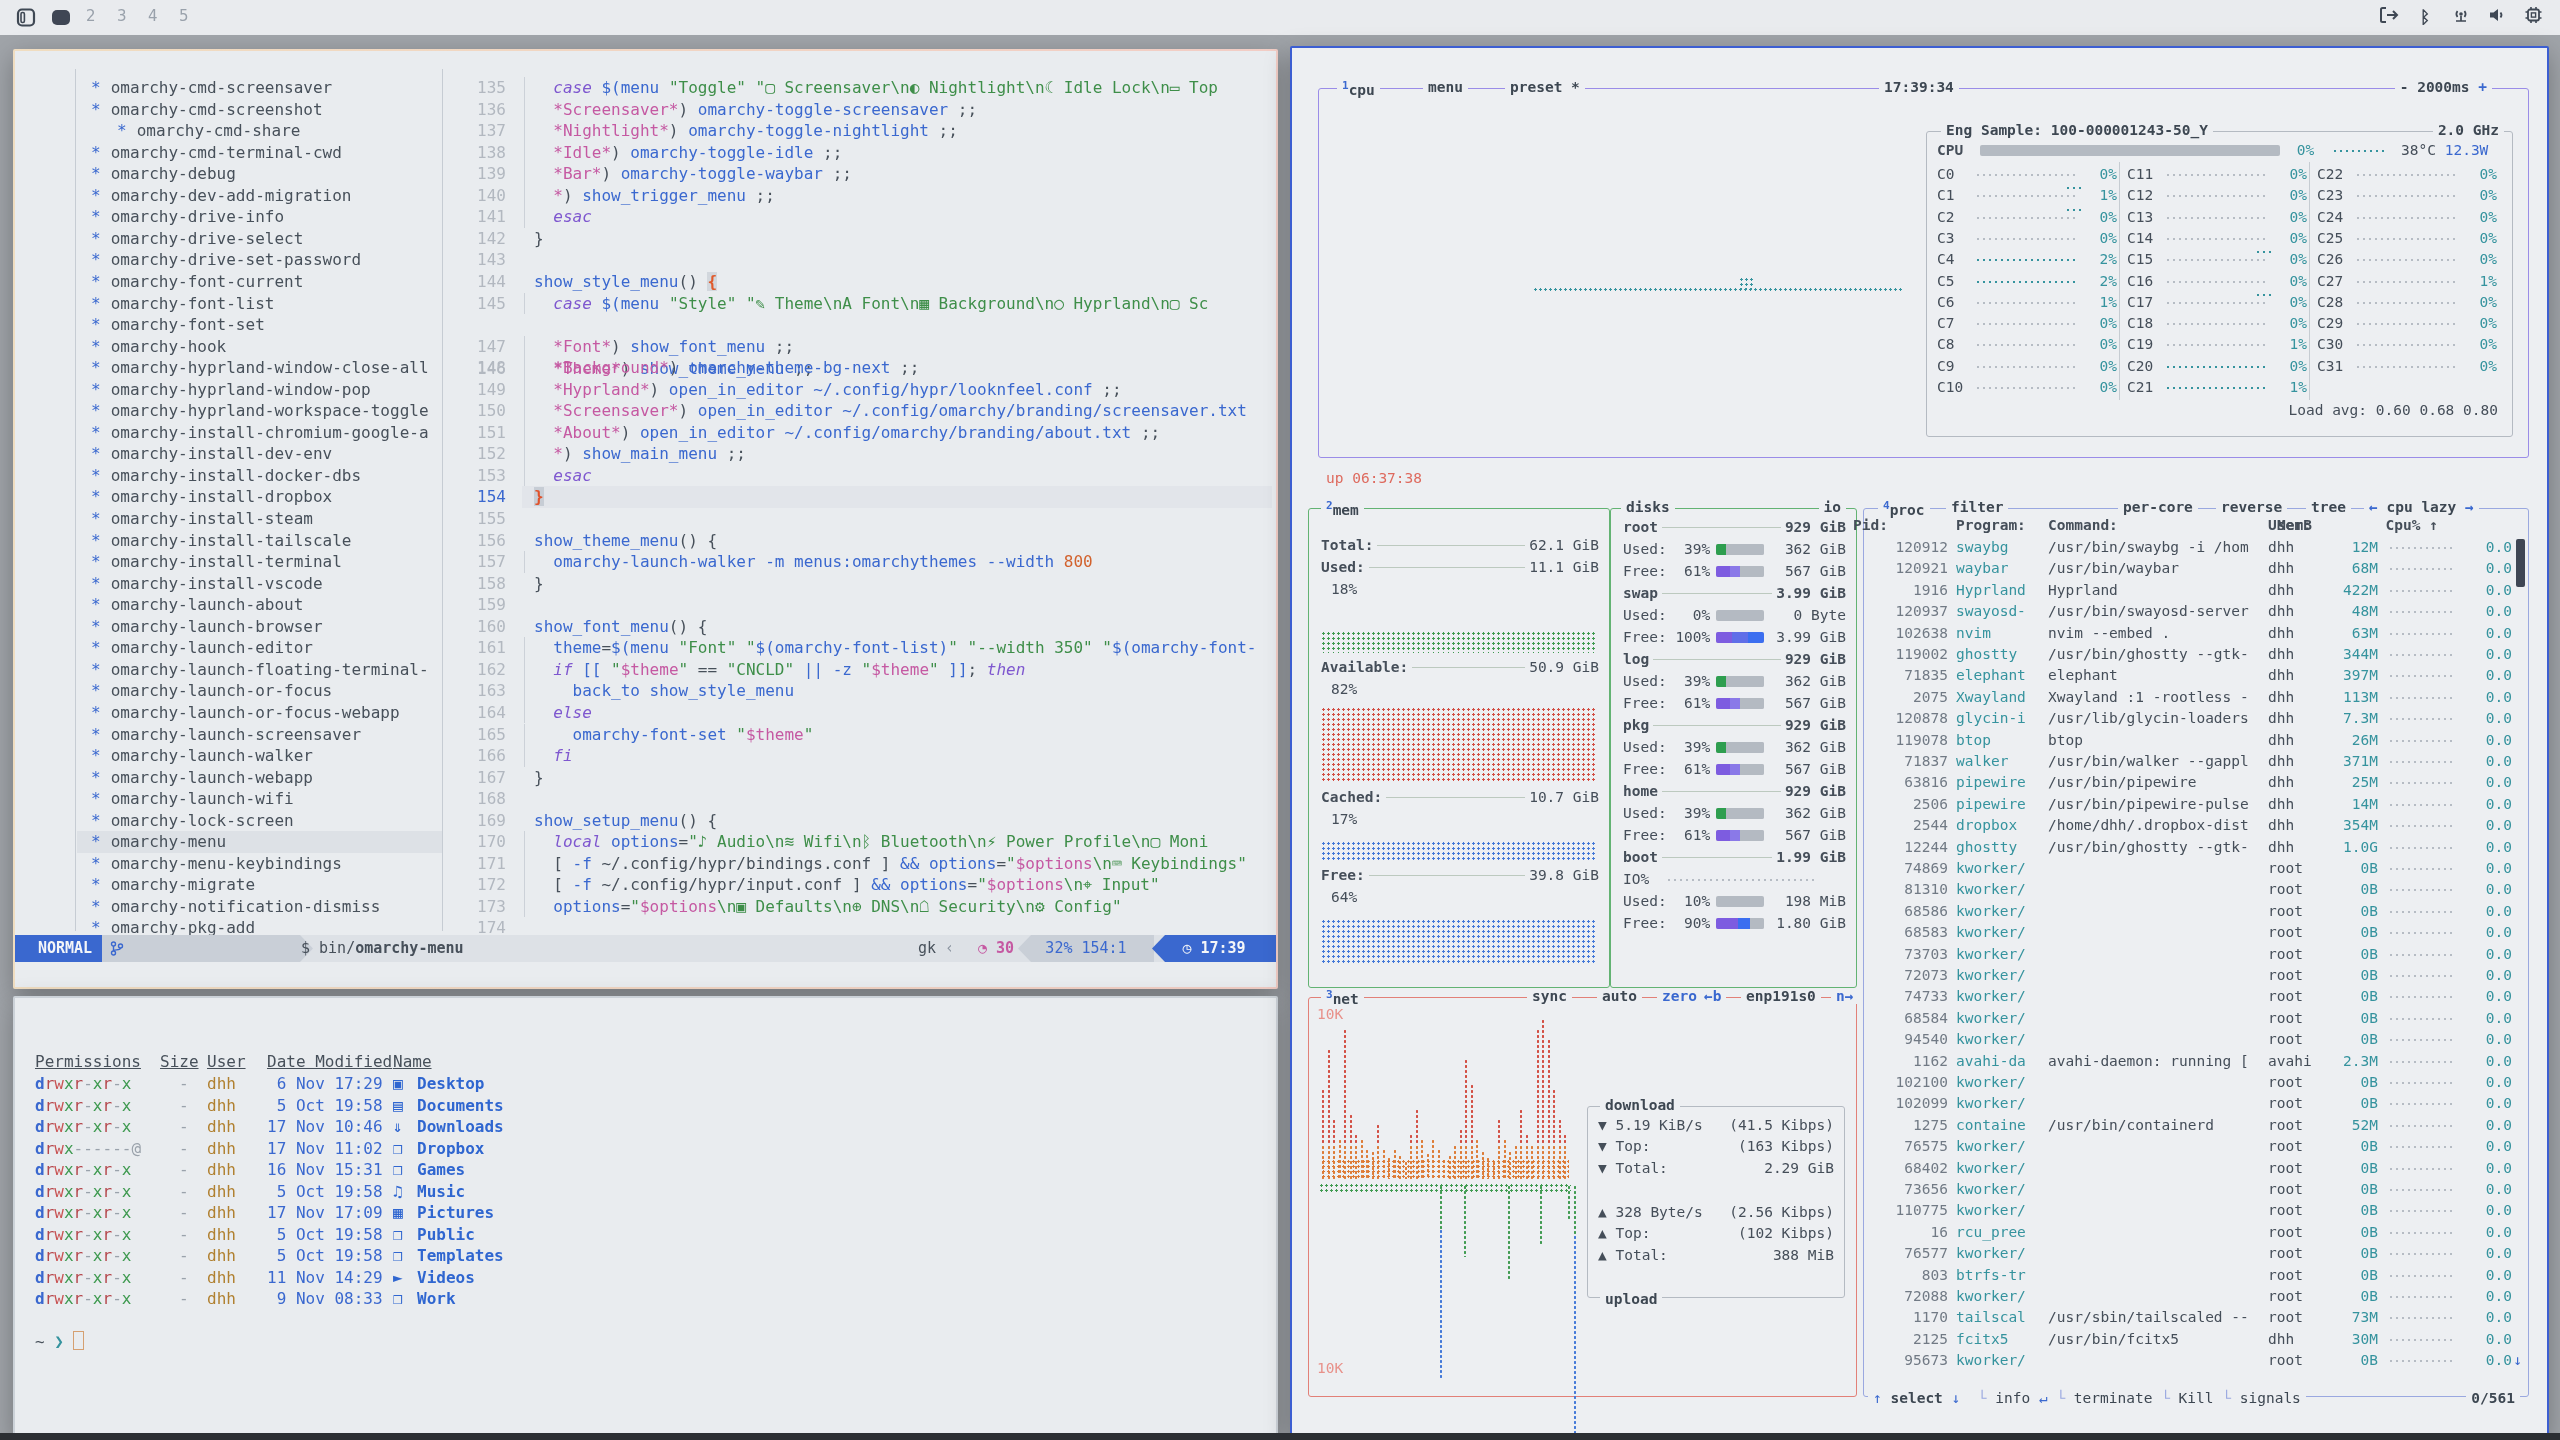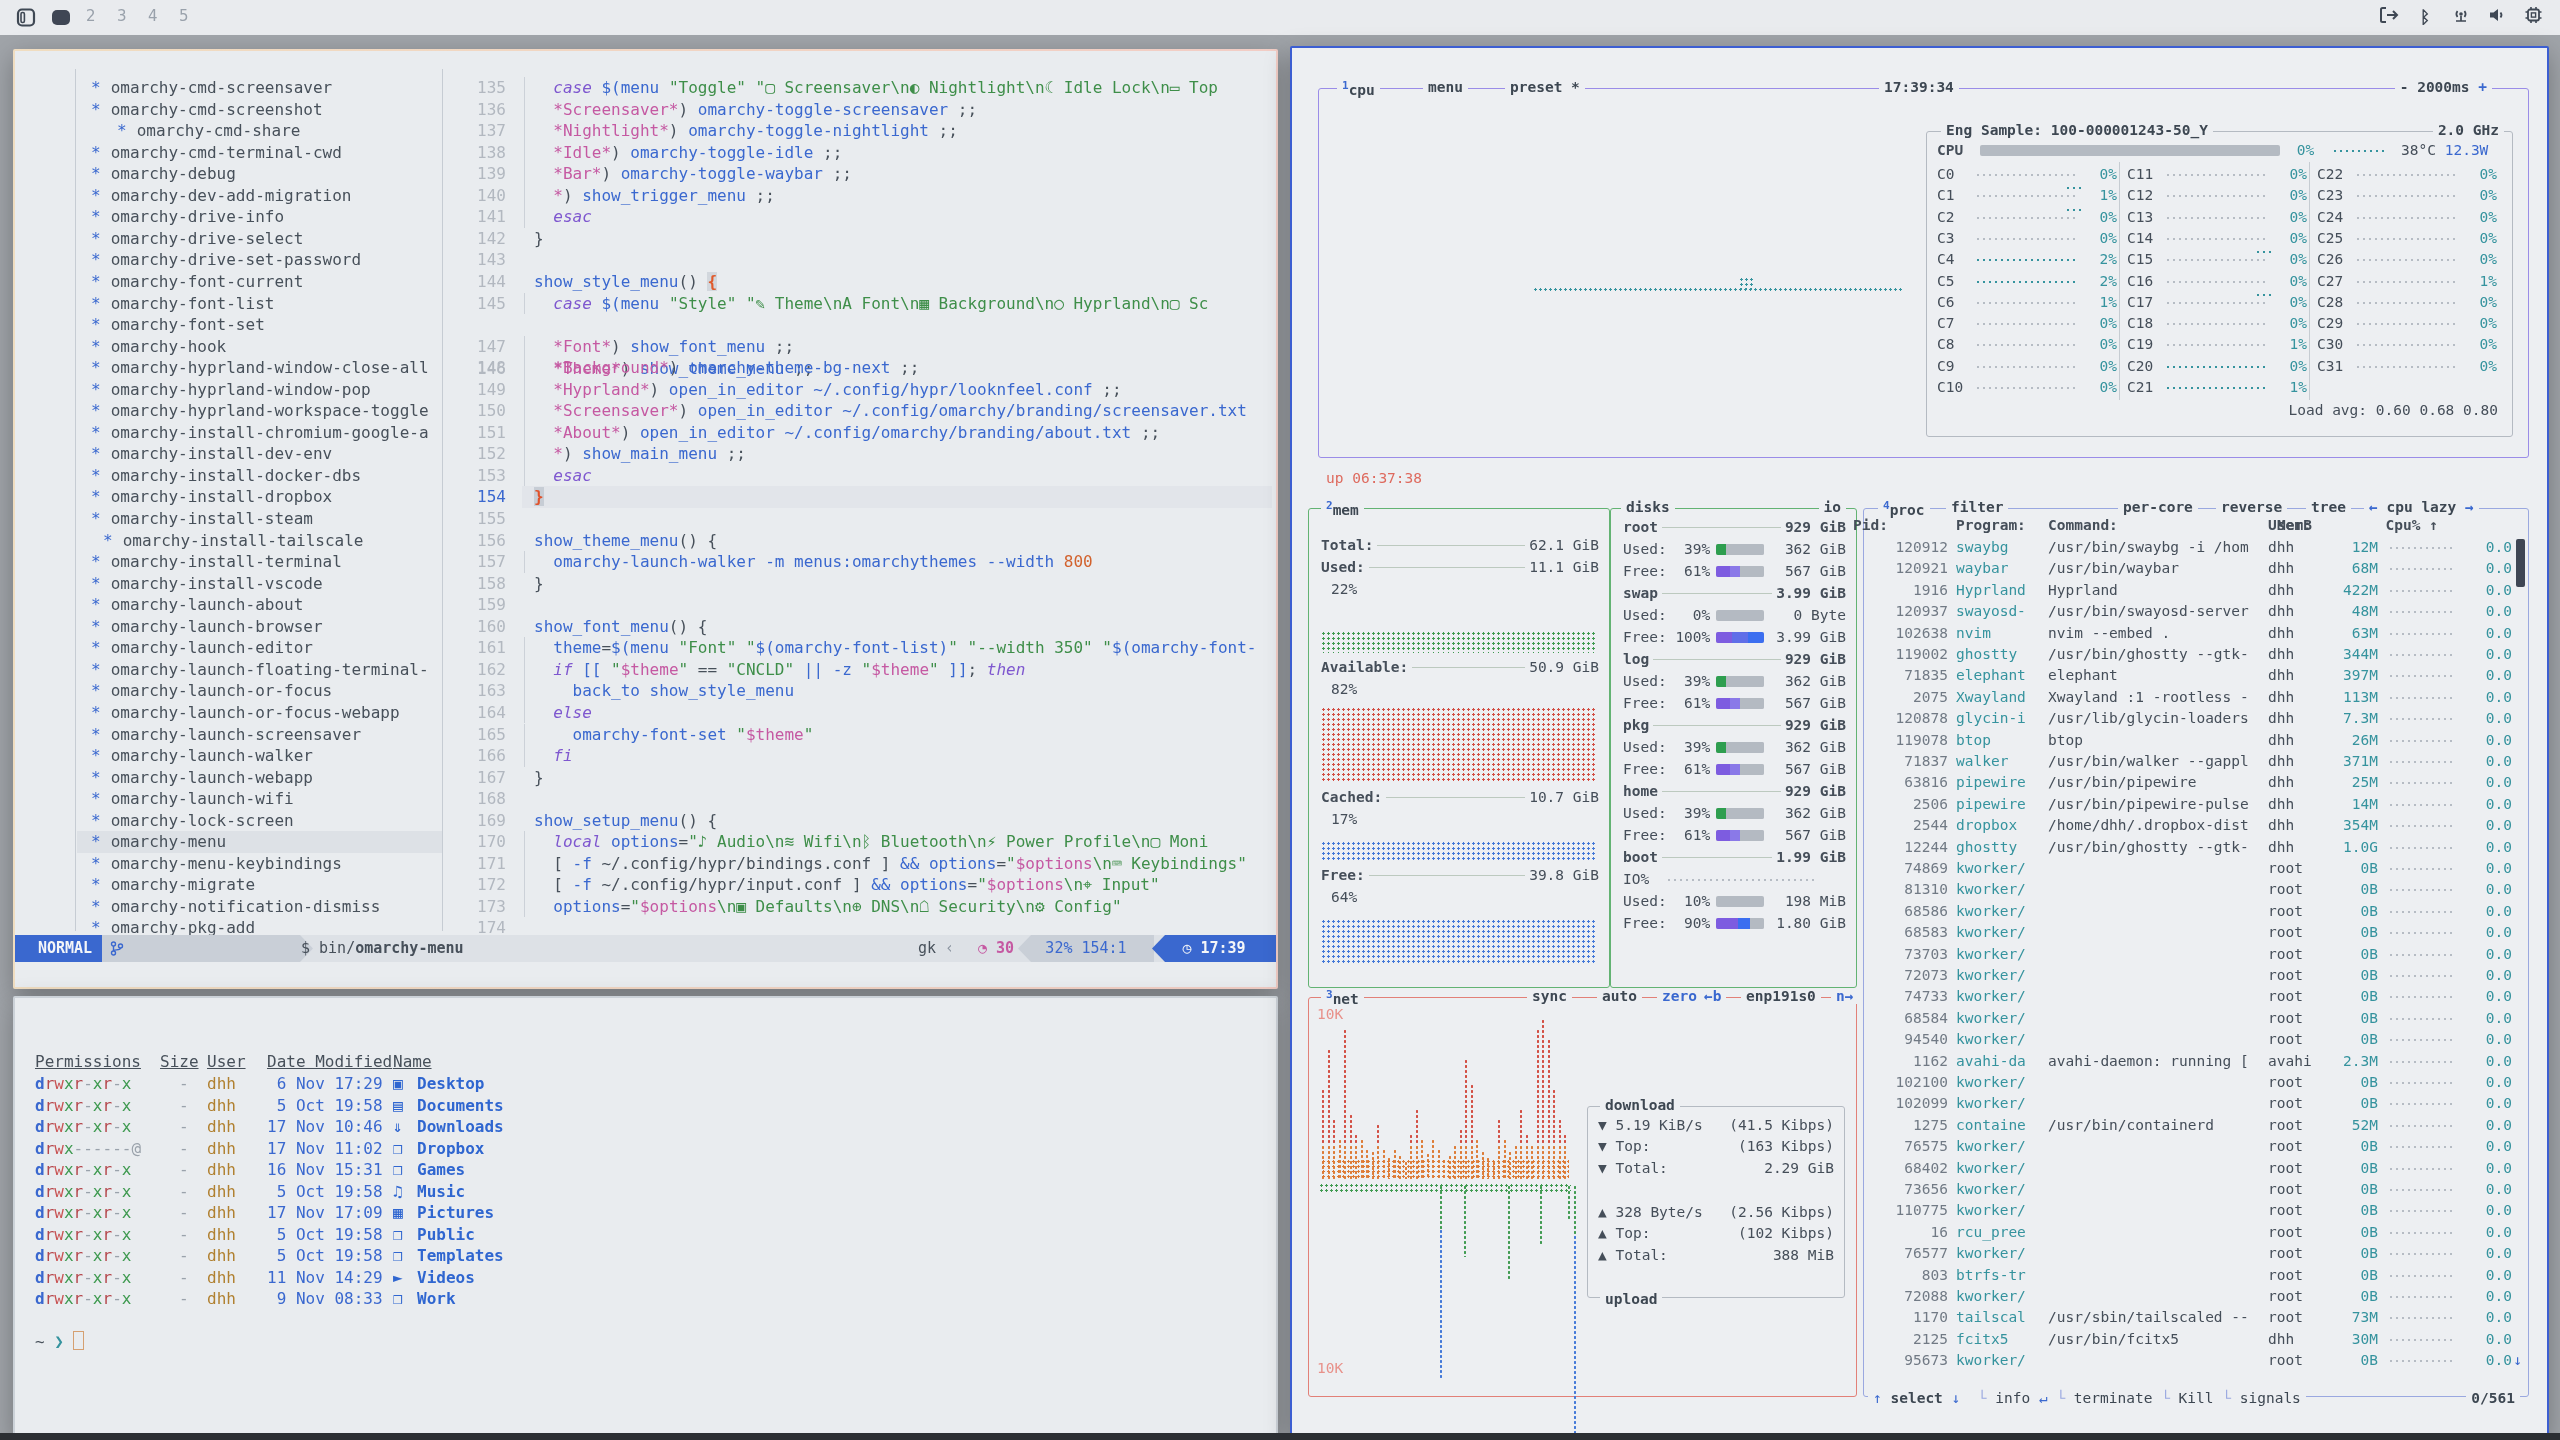--- a/index.html
+++ b/index.html
@@ -144,21 +144,21 @@
           <div class="frow" style="top: 263.05px;"><span class="bullet">*</span><span>omarchy-font-set</span></div>
           <div class="frow" style="top: 284.6px;"><span class="bullet">*</span><span>omarchy-hook</span></div>
           <div class="frow" style="top: 306.15px;"><span class="bullet">*</span><span>omarchy-hyprland-window-close-all</span></div>
           <div class="frow" style="top: 327.7px;"><span class="bullet">*</span><span>omarchy-hyprland-window-pop</span></div>
           <div class="frow" style="top: 349.25px;"><span class="bullet">*</span><span>omarchy-hyprland-workspace-toggle</span></div>
           <div class="frow" style="top: 370.8px;"><span class="bullet">*</span><span>omarchy-install-chromium-google-a</span></div>
           <div class="frow" style="top: 392.35px;"><span class="bullet">*</span><span>omarchy-install-dev-env</span></div>
           <div class="frow" style="top: 413.9px;"><span class="bullet">*</span><span>omarchy-install-docker-dbs</span></div>
           <div class="frow" style="top: 435.45px;"><span class="bullet">*</span><span>omarchy-install-dropbox</span></div>
           <div class="frow" style="top: 457px;"><span class="bullet">*</span><span>omarchy-install-steam</span></div>
-          <div class="frow" style="top: 478.55px; padding-left: 12px;"><span class="bullet">*</span><span>omarchy-install-tailscale</span></div>
+          <div class="frow" style="top: 478.55px;"><span class="bullet">*</span><span>omarchy-install-tailscale</span></div>
           <div class="frow" style="top: 500.1px;"><span class="bullet">*</span><span>omarchy-install-terminal</span></div>
           <div class="frow" style="top: 521.65px;"><span class="bullet">*</span><span>omarchy-install-vscode</span></div>
           <div class="frow" style="top: 543.2px;"><span class="bullet">*</span><span>omarchy-launch-about</span></div>
           <div class="frow" style="top: 564.75px;"><span class="bullet">*</span><span>omarchy-launch-browser</span></div>
           <div class="frow" style="top: 586.3px;"><span class="bullet">*</span><span>omarchy-launch-editor</span></div>
           <div class="frow" style="top: 607.85px;"><span class="bullet">*</span><span>omarchy-launch-floating-terminal-</span></div>
           <div class="frow" style="top: 629.4px;"><span class="bullet">*</span><span>omarchy-launch-or-focus</span></div>
           <div class="frow" style="top: 650.95px;"><span class="bullet">*</span><span>omarchy-launch-or-focus-webapp</span></div>
           <div class="frow" style="top: 672.5px;"><span class="bullet">*</span><span>omarchy-launch-screensaver</span></div>
           <div class="frow" style="top: 694.05px;"><span class="bullet">*</span><span>omarchy-launch-walker</span></div>
@@ -301,21 +301,21 @@
             <div class="brow" style="left: 390px; top: 202.4px; width: 180px;"><span style="display: inline-block; width: 38px;">C30</span><span class="lead" style="width: 100px;"></span><span class="tealp" style="position: absolute; right: 0px;">0%</span></div>
             <div class="brow" style="left: 390px; top: 223.7px; width: 180px;"><span style="display: inline-block; width: 38px;">C31</span><span class="lead" style="width: 100px;"></span><span class="tealp" style="position: absolute; right: 0px;">0%</span></div>
             <div class="brow" style="right: 14px; top: 268px;">Load avg: 0.60 0.68 0.80</div>
           </div>
         </div>
         <div class="brow" style="left: 34px; top: 420px; color: rgb(222, 106, 94);">up 06:37:38</div>
         <div class="bx" style="left: 16px; top: 460px; width: 300px; height: 478px; border-color: rgb(99, 179, 115);">
           <div class="blabel" style="left: 12px;"><sup>2</sup>mem</div>
           <div class="memline" style="top: 26px;"><span class="bold">Total:</span><span class="fill"></span><span>62.1 GiB</span></div>
           <div class="memline" style="top: 48px;"><span class="bold">Used:</span><span class="fill"></span><span>11.1 GiB</span></div>
-          <div class="brow" style="left: 22px; top: 70px;">22%</div>
+          <div class="brow" style="left: 22px; top: 70px;">18%</div>
           <div class="dotg dg-green" style="left: 12px; top: 122px; width: 276px; height: 22px;"></div>
           <div class="memline" style="top: 148px;"><span class="bold">Available:</span><span class="fill"></span><span>50.9 GiB</span></div>
           <div class="brow" style="left: 22px; top: 170px;">82%</div>
           <div class="dotg dg-red" style="left: 12px; top: 198px; width: 276px; height: 76px;"></div>
           <div class="memline" style="top: 278px;"><span class="bold">Cached:</span><span class="fill"></span><span>10.7 GiB</span></div>
           <div class="brow" style="left: 22px; top: 300px;">17%</div>
           <div class="dotg dg-blue" style="left: 12px; top: 332px; width: 276px; height: 20px;"></div>
           <div class="memline" style="top: 356px;"><span class="bold">Free:</span><span class="fill"></span><span>39.8 GiB</span></div>
           <div class="brow" style="left: 22px; top: 378px;">64%</div>
           <div class="dotg dg-blue" style="left: 12px; top: 410px; width: 276px; height: 44px;"></div>

